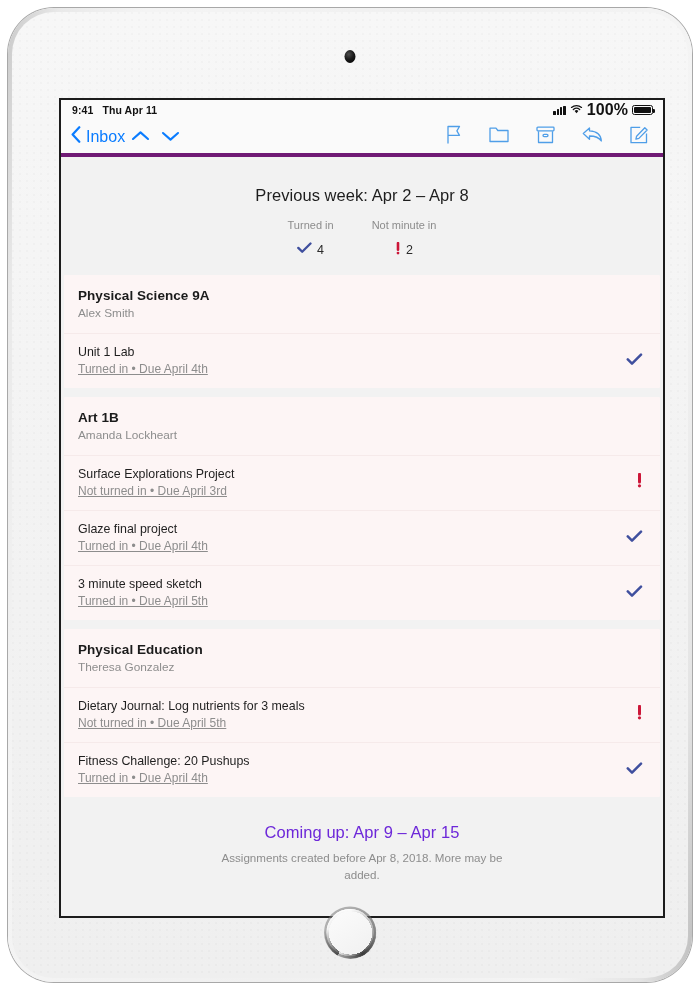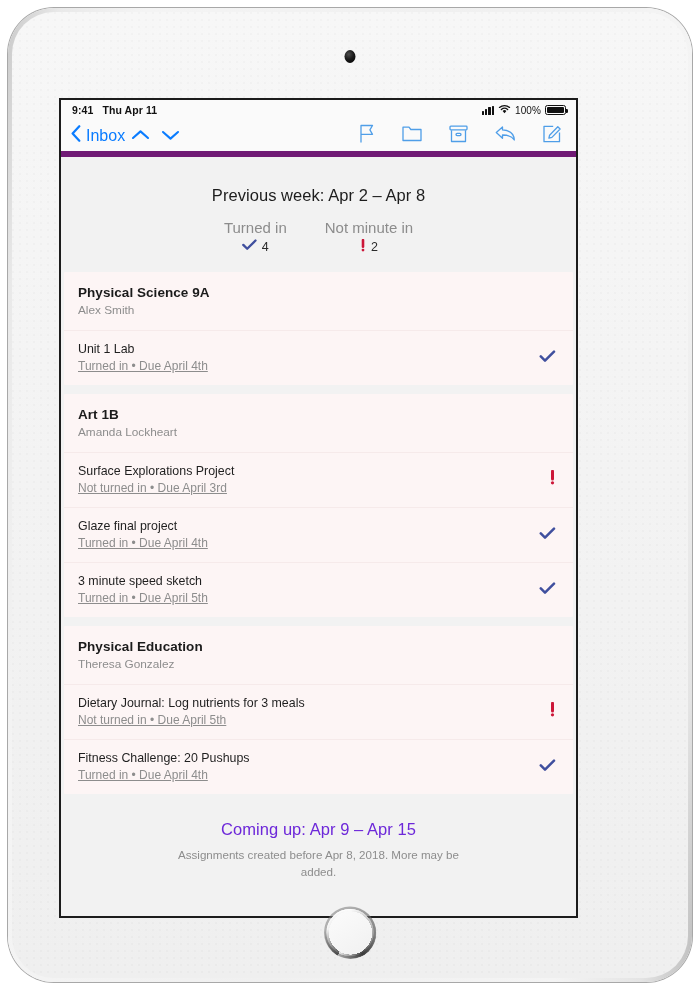--- a/index.html
+++ b/index.html
@@ -76,21 +76,21 @@
       rgba(150,150,150,0.2) 360deg);
     -webkit-mask: radial-gradient(circle, transparent 0 21.5px, #000 21.6px);
             mask: radial-gradient(circle, transparent 0 21.5px, #000 21.6px);
   }
 
   
   .screen {
     position: absolute;
     left: 47px;
     top: 86px;
-    width: 519px;
+    width: 606px;
     height: 820px;
     background: #f2f2f2;
     border: 2px solid #1c1c1c;
     overflow: hidden;
   }
 
   
   .status-bar {
     position: relative;
     height: 20px;
@@ -107,30 +107,30 @@
   .status-left { display: flex; align-items: baseline; gap: 9px; }
   .status-right { display: flex; align-items: center; gap: 4px; }
 
   .signal-bars { display: flex; align-items: flex-end; gap: 1.2px; height: 9px; }
   .signal-bars i { display: block; width: 2.2px; background: #111; border-radius: 0.5px; }
   .signal-bars i:nth-child(1) { height: 3.5px; }
   .signal-bars i:nth-child(2) { height: 5.3px; }
   .signal-bars i:nth-child(3) { height: 7.1px; }
   .signal-bars i:nth-child(4) { height: 9px; }
 
-  .battery-pct { font-size: 10px; font-weight: normal; }
+  .battery-pct { font-size: 16px; font-weight: bold; }
   .battery { width: 21px; height: 10px; border: 1.3px solid #111; border-radius: 2.4px; position: relative; }
   .battery::before { content: ""; position: absolute; inset: 1.1px; background: #111; border-radius: 1px; }
   .battery::after { content: ""; position: absolute; right: -3.2px; top: 3px; width: 1.8px; height: 4px; background: #111; border-radius: 0 1.3px 1.3px 0; }
 
   
   .toolbar {
     height: 37px;
     background: #fafafa;
-    border-bottom: 6px solid #701a75;
+    border-bottom: 4px solid #701a75;
     display: flex;
     align-items: center;
     justify-content: space-between;
     padding: 0 14px 0 10px;
   }
   .toolbar-left { display: flex; align-items: center; gap: 0; }
   .toolbar-right { display: flex; align-items: center; gap: 27px; }
 
   .back-button {
     display: flex;
@@ -166,23 +166,23 @@
     letter-spacing: 0.05px;
   }
   .summary-stats {
     display: flex;
     justify-content: center;
     gap: 38px;
     margin-top: 14px;
   }
   .stat { text-align: center; }
   .stat-label {
-    font-size: 15px;
+    font-size: 11px;
     color: #8c8c8c;
-    margin-bottom: 3px;
+    margin-bottom: 11px;
   }
   .stat-value {
     font-size: 12.5px;
     color: #2b2b2b;
     display: flex;
     align-items: center;
     justify-content: center;
     gap: 5px;
   }
 

